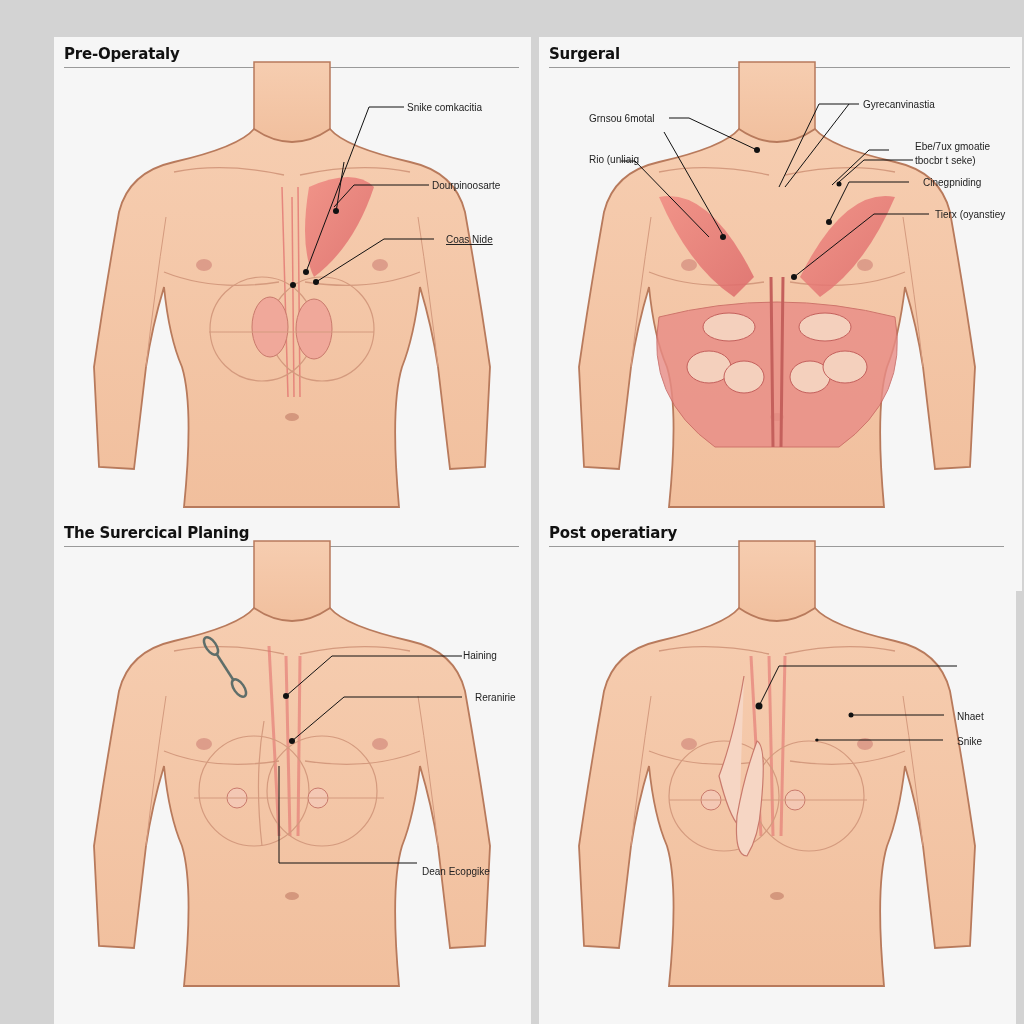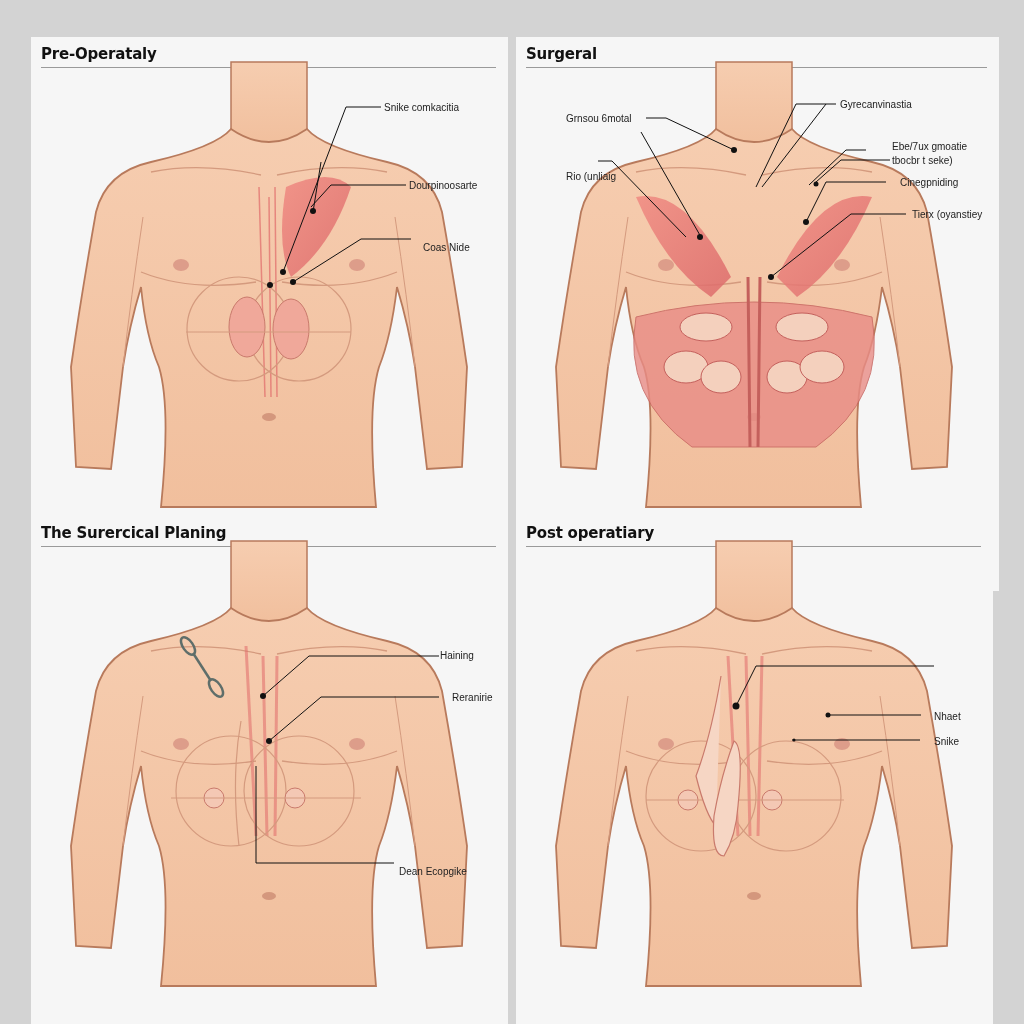--- a/index.html
+++ b/index.html
@@ -1,17 +1,17 @@
 <!DOCTYPE html>
 <html><head>
 <meta charset="utf-8">
 <style>
   html,body{margin:0;padding:0;}
   body{width:1024px;height:1024px;background:#d3d3d3;position:relative;overflow:hidden;font-family:"DejaVu Sans",sans-serif;}
-  .panel{position:absolute;width:477px;height:554px;background:#f6f6f6;overflow:hidden;}
+  .panel{position:absolute;width:477px;height:554px;background:#f6f6f6;overflow:hidden;margin-left:23px;}
   .panel-title{position:absolute;left:10px;top:8px;font-size:15px;font-weight:bold;color:#111;letter-spacing:-0.2px;font-family:"DejaVu Sans",sans-serif;}
   .panel-rule{position:absolute;left:10px;right:12px;top:30px;height:1px;background:#9a9a9a;}
   .panel svg{position:absolute;left:0;top:0;}
   .lbl{position:absolute;font-size:10px;color:#222;font-family:"Liberation Sans",sans-serif;white-space:nowrap;line-height:11px;}
 </style>
 </head>
 <body>
 
 <svg width="0" height="0" style="position:absolute">
   <defs>
@@ -66,21 +66,21 @@
     </g>
     <g fill="#111">
         <circle cx="252" cy="235" r="3"></circle>
         <circle cx="282" cy="174" r="3"></circle>
         <circle cx="262" cy="245" r="3"></circle>
         <circle cx="239" cy="248" r="3"></circle>
       </g>
   </svg>
   <div class="lbl" style="left:353px;top:65px;">Snike comkacitia</div>
   <div class="lbl" style="left:378px;top:143px;">Dourpinoosarte</div>
-  <div class="lbl" style="left:392px;top:205px;">Coas Nide</div>
+  <div class="lbl" style="left:392px;top:197px;text-decoration:underline;">Coas Nide</div>
 </div>
 
 <div class="panel" style="left:516px;top:37px;padding-left:6px;">
   <div class="panel-title">Surgeral</div>
   <div class="panel-rule"></div>
   <svg width="477" height="471">
     <use href="#torso" y="0"></use>
     <path d="M120,160 Q170,150 215,240 L195,260 Q150,230 120,160 Z" fill="url(#musG)" opacity="0.85"></path>
     <path d="M356,160 Q306,150 261,240 L281,260 Q326,230 356,160 Z" fill="url(#musG)" opacity="0.85"></path>
     <path d="M120,280 Q238,250 356,280 Q370,360 300,410 L176,410 Q106,360 120,280 Z" fill="#e98c86" opacity="0.8" stroke="#c4605c"></path>
@@ -106,21 +106,21 @@
     </g>
     <g fill="#111">
         <circle cx="218" cy="113" r="3"></circle>
         <circle cx="184" cy="200" r="3"></circle>
         <circle cx="290" cy="185" r="3"></circle>
         <circle cx="300" cy="147" r="2.5"></circle>
         <circle cx="255" cy="240" r="3"></circle>
       </g>
   </svg>
   <div class="lbl" style="left:50px;top:76px;">Grnsou 6motal</div>
-  <div class="lbl" style="left:50px;top:134px;">Rio (unliaig</div>
+  <div class="lbl" style="left:50px;top:117px;">Rio (unliaig</div>
   <div class="lbl" style="left:324px;top:62px;">Gyrecanvinastia</div>
   <div class="lbl" style="left:376px;top:104px;">Ebe/7ux gmoatie</div>
   <div class="lbl" style="left:376px;top:118px;">tbocbr t seke)</div>
   <div class="lbl" style="left:384px;top:140px;">Cinegpniding</div>
   <div class="lbl" style="left:396px;top:172px;">Tierx (oyanstiey</div>
 </div>
 
 <div class="panel" style="left:31px;top:516px;">
   <div class="panel-title">The Surercical Planing</div>
   <div class="panel-rule"></div>

